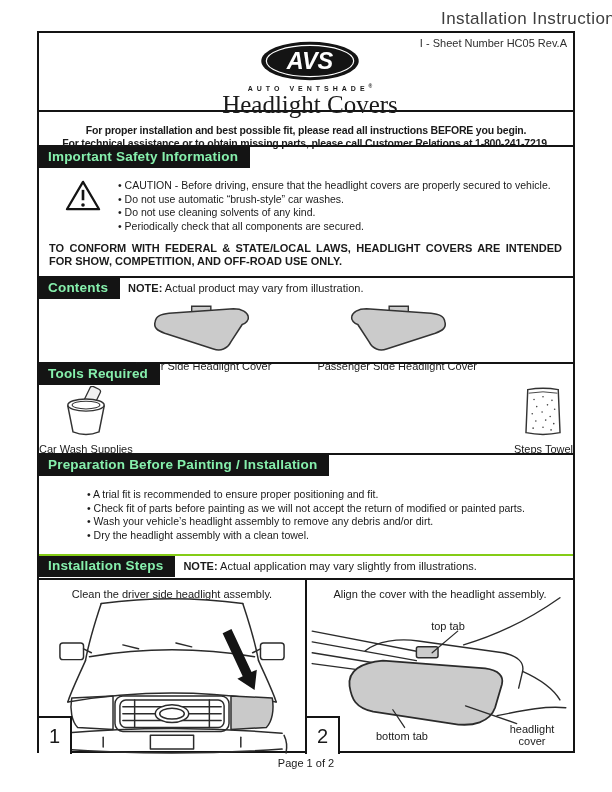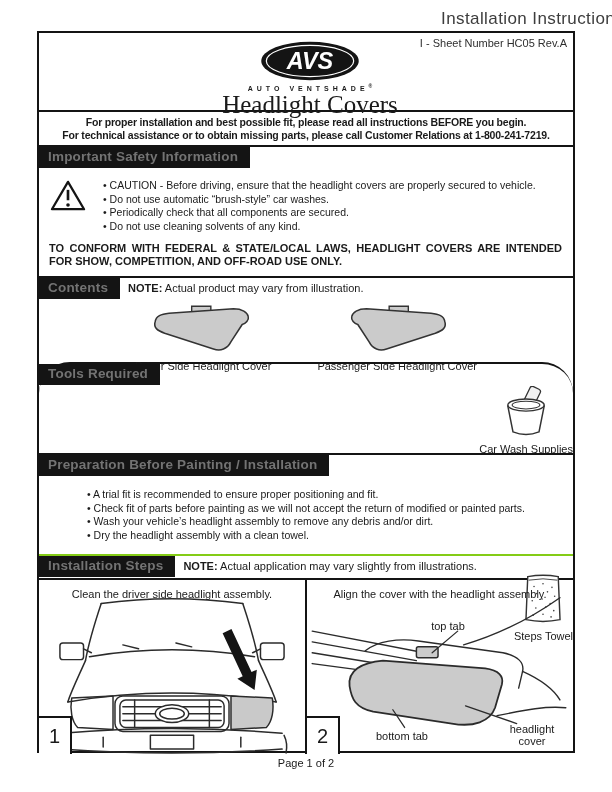--- a/index.html
+++ b/index.html
@@ -15,46 +15,46 @@
   
   .brand-header { position:relative; height:79px; border-bottom:2px solid #141414; text-align:center;padding-left:8px; }
   .sheet-num { position:absolute; top:4px; right:6px; font-size:11px; color:#2e2e2e; }
   .logo-wrap { padding-top:7px; line-height:0; }
   .brand-sub { font-size:7px; font-weight:bold; letter-spacing:4px; margin-top:1px; }
   .brand-sub sup { font-size:5px; letter-spacing:0; }
   .product-title { font-family:"Liberation Serif", serif; font-size:25px; line-height:26px; margin-top:0px; }
 
   
   .intro { height:33px; text-align:center; font-weight:bold; font-size:10.5px;
-    letter-spacing:-0.2px; padding-top:4px; line-height:13px; }
-
-  
-  .bar { display:inline-block; background:#141414; color:#737373; font-weight:bold;
+    letter-spacing:-0.2px; padding-top:12px; line-height:13px; }
+
+  
+  .bar { display:inline-block; background:#141414; color:#86efac; font-weight:bold;
     font-size:13.5px; padding:2px 12px 3px 9px; letter-spacing:0.2px; line-height:16px; }
   .bar-row { line-height:0; }
   .note-inline { font-size:11px; margin-left:8px; vertical-align:middle; line-height:20px;margin-top:28px; }
   .note-inline b { font-weight:bold; }
   ul.bullets { list-style:none; font-size:10.5px; line-height:13.5px; }
   ul.bullets li::before { content:"•  "; }
 
   
   .sec-safety { height:131px; border-top:2px solid #141414; }
-  .safety-body { display:flex; align-items:flex-start; padding:11px 10px 0 10px; gap:16px; }
+  .safety-body { display:flex; align-items:flex-start; padding:11px 10px 0 25px; gap:16px; }
   .conform { font-weight:bold; font-size:11px; line-height:13px; padding:9px 11px 0 10px; text-align:justify; }
 
   
   .sec-contents { height:86px; border-top:2px solid #141414; }
   .figure-row { display:flex; justify-content:center; align-items:flex-end; gap:46px; margin-top:2px; }
   .figure { text-align:center; }
   .figure .cap { font-size:11px; margin-top:1px; }
   .mirror { transform:scaleX(-1); }
 
   
-  .sec-tools { height:91px; border-top:2px solid #141414;border-radius:31px; }
-  .tools-row { display:flex; justify-content:center; align-items:flex-end; gap:118px; margin-top:1px;flex-direction:column; }
+  .sec-tools { height:91px; border-top:2px solid #141414; }
+  .tools-row { display:flex; justify-content:space-between; align-items:flex-end; gap:118px; margin-top:1px; }
 
   
   .sec-prep { height:101px; border-top:2px solid #141414; }
   .sec-prep ul { padding:12px 10px 0 48px; }
 
   
   .sec-steps { height:199px; border-top:2px solid #84cc16; }
   .panels { display:flex; height:176px; border-top:2px solid #141414; margin-top:1px; }
   .panel { position:relative; height:100%; overflow:hidden; }
   .panel-1 { width:268px; border-right:2px solid #141414; }
@@ -102,22 +102,22 @@
       <div class="bar-row"><span class="bar">Important Safety Information</span></div>
       <div class="safety-body">
         <svg width="38" height="34" viewBox="0 0 40 36">
           <path d="M20 3 L37 32 L3 32 Z" fill="none" stroke="#141414" stroke-width="2.4" stroke-linejoin="round"></path>
           <rect x="18.6" y="11.5" width="2.8" height="11" fill="#141414"></rect>
           <circle cx="20" cy="27.5" r="1.9" fill="#141414"></circle>
         </svg>
         <ul class="bullets">
           <li>CAUTION - Before driving, ensure that the headlight covers are properly secured to vehicle.</li>
           <li>Do not use automatic “brush-style” car washes.</li>
+          <li>Do not use cleaning solvents of any kind.</li>
           <li>Periodically check that all components are secured.</li>
-          <li>Do not use cleaning solvents of any kind.</li>
         </ul>
       </div>
       <p class="conform">TO CONFORM WITH FEDERAL &amp; STATE/LOCAL LAWS, HEADLIGHT COVERS ARE INTENDED FOR SHOW, COMPETITION, AND OFF-ROAD USE ONLY.</p>
     </div>
 
     <div class="sec-contents">
       <div class="bar-row">
         <span class="bar">Contents</span><span class="note-inline"><b>NOTE:</b> <span>Actual product may vary from illustration.</span></span>
       </div>
       <div class="figure-row">

